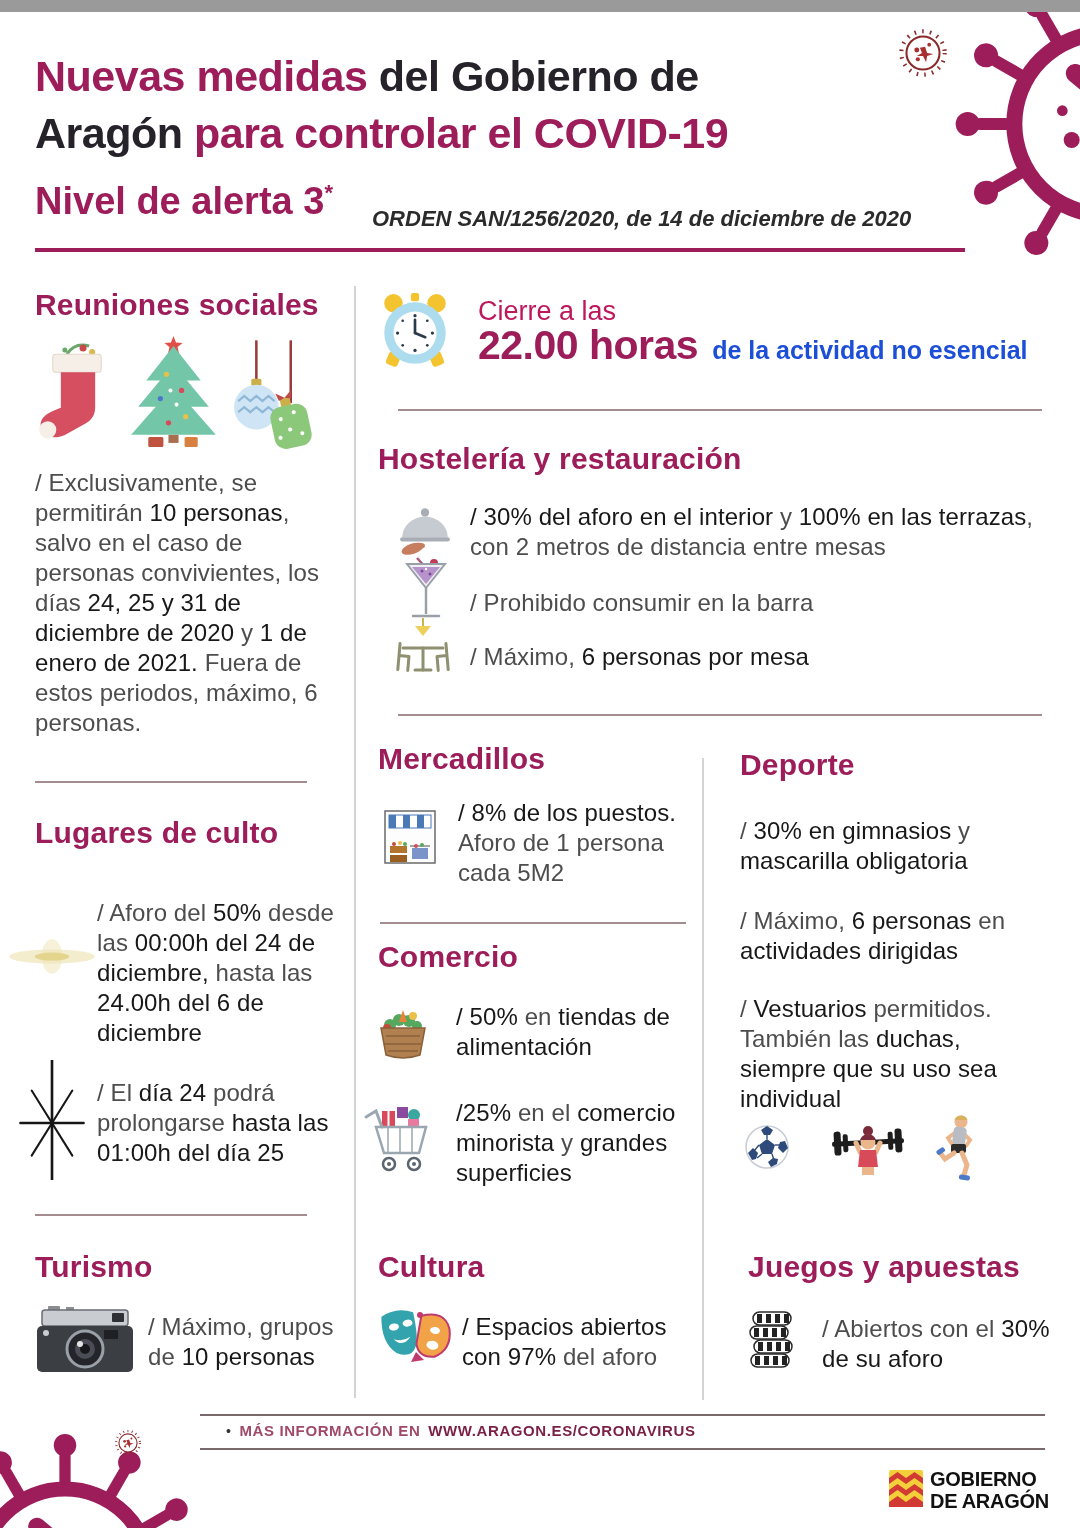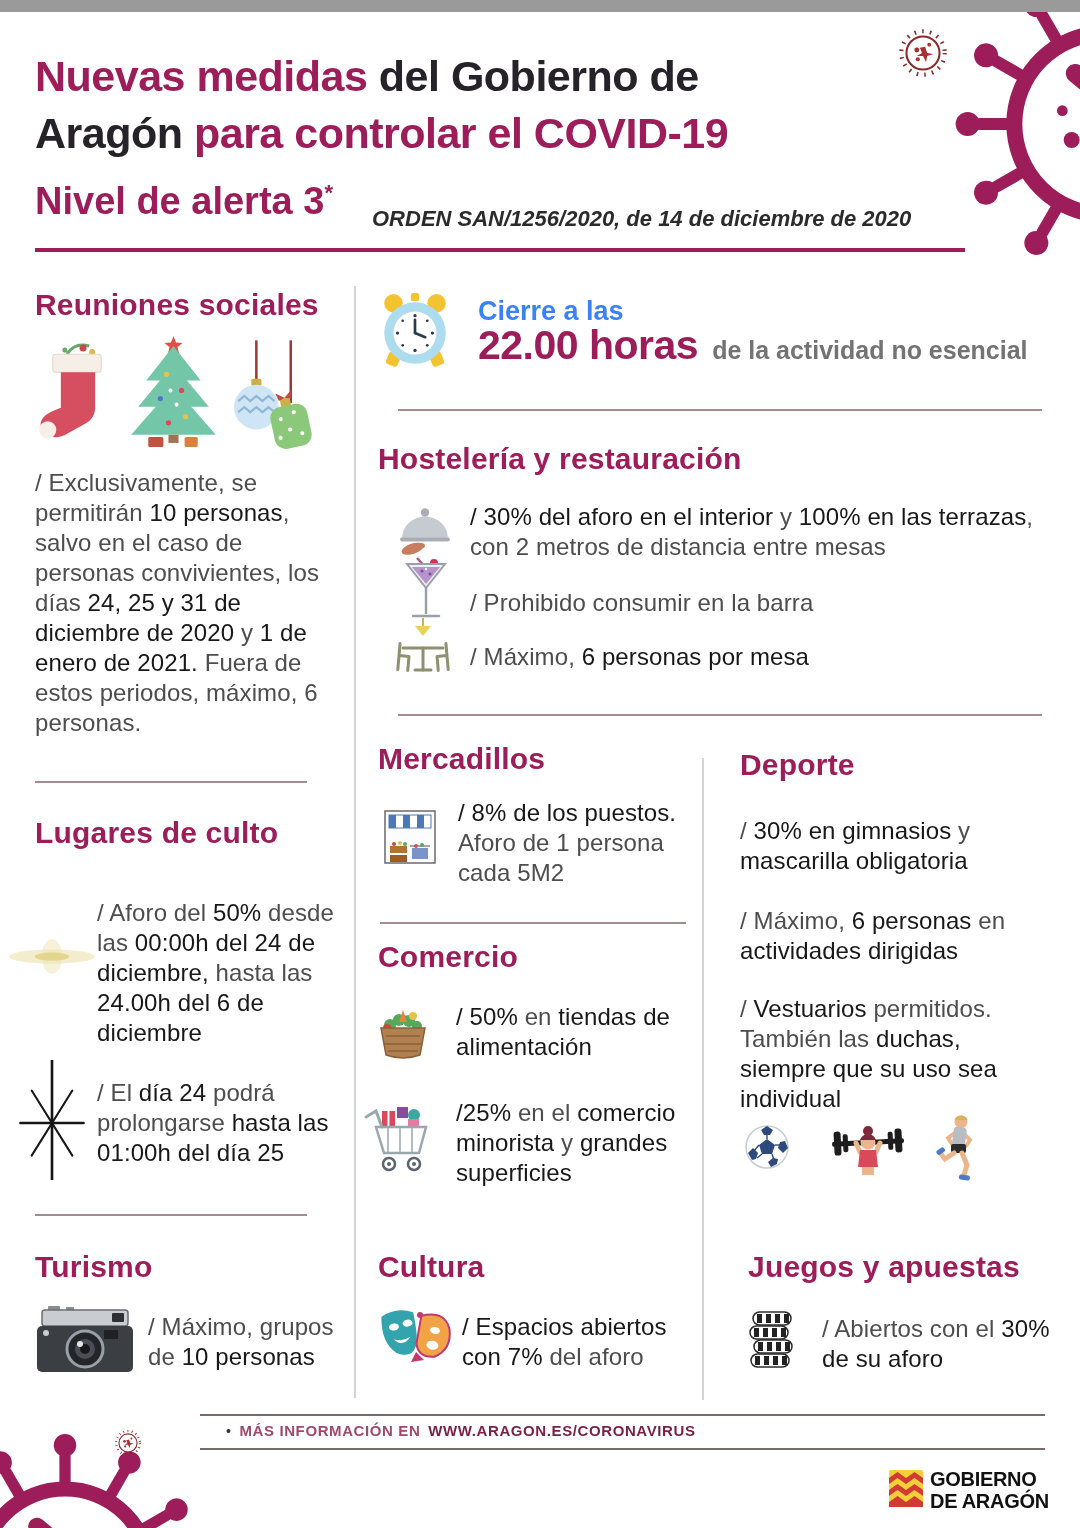--- a/index.html
+++ b/index.html
@@ -12,24 +12,24 @@
   .hl{font-size:43px;line-height:57px;font-weight:800;color:#26222a;letter-spacing:-.5px}
   .alert{font-size:38px;font-weight:700;color:var(--acc)}
   .alert sup{font-size:22px}
   .order{font-size:22px;font-style:italic;font-weight:700;color:#2b2b2b}
   .st{font-size:30px;font-weight:800;color:var(--acc);letter-spacing:.2px}
   .bt{font-size:24px;line-height:30px;color:#4d4d4d;letter-spacing:.1px}
   .bt .b{font-weight:400;color:#181818}
   .rule{position:absolute;background:var(--acc)}
   .hdiv{position:absolute;height:2px;background:#a38d90}
   .vdiv{position:absolute;width:2px;background:#d4d4d4}
-  .closure-pre{font-size:27px;font-weight:700;color:#3b82f6}
+  .closure-pre{font-size:27px;font-weight:400;color:#be185d}
   .closure-row{display:flex;align-items:baseline;gap:14px}
   .closure-time{font-size:41px;font-weight:800;color:var(--acc);letter-spacing:-.5px}
-  .closure-suf{font-size:25px;font-weight:800;color:#737373}
+  .closure-suf{font-size:25px;font-weight:800;color:#1d4ed8}
   .fline{position:absolute;height:2px;background:#786a6a}
   .finfo{display:flex;align-items:baseline;gap:8px;font-size:15px;letter-spacing:.6px}
   .finfo .bullet{color:#333;font-size:14px}
   .finfo .pre{color:#a04a6a;font-weight:600}
   .finfo .url{color:#7a1f45;font-weight:700}
   .logo-text{font-size:20px;line-height:22px;font-weight:800;color:#111;letter-spacing:-.3px}
 </style>
 </head>
 <body>
 
@@ -440,21 +440,21 @@
     </g>
     <polygon points="38,50 46,58 33,60" fill="#c03a6e"></polygon>
     <g transform="rotate(10 54 34)">
       <path d="M40 16 Q62 6 70 24 Q76 44 60 54 Q44 58 40 44 Z" fill="#f2a348" stroke="#c03a6e" stroke-width="2"></path>
       <ellipse cx="56" cy="28" rx="5" ry="3.5" fill="#fff"></ellipse>
       <ellipse cx="56" cy="43" rx="6" ry="4.5" fill="#fff"></ellipse>
     </g>
     <circle cx="42" cy="13" r="3" fill="#c03a6e"></circle>
   </svg>
   <p class="abs bt" style="left:462px;top:1300px;width:240px">
-    <span class="b">/ Espacios abiertos con 7%</span><span> del aforo</span>
+    <span class="b">/ Espacios abiertos con 97%</span><span> del aforo</span>
   </p>
 
   <div class="abs st" style="left:748px;top:1238px">Juegos y apuestas</div>
   <svg class="abs" style="left:748px;top:1296px" width="48" height="64" viewBox="0 0 48 64">
     <g>
       <rect x="5" y="4" width="38" height="13" rx="6.5" fill="#fff" stroke="#2b2b2b" stroke-width="1.5"></rect>
       <rect x="9" y="6" width="5" height="9" fill="#222"></rect>
         <rect x="18" y="6" width="5" height="9" fill="#222"></rect>
         <rect x="27" y="6" width="5" height="9" fill="#222"></rect>
         <rect x="36" y="6" width="5" height="9" fill="#222"></rect>

